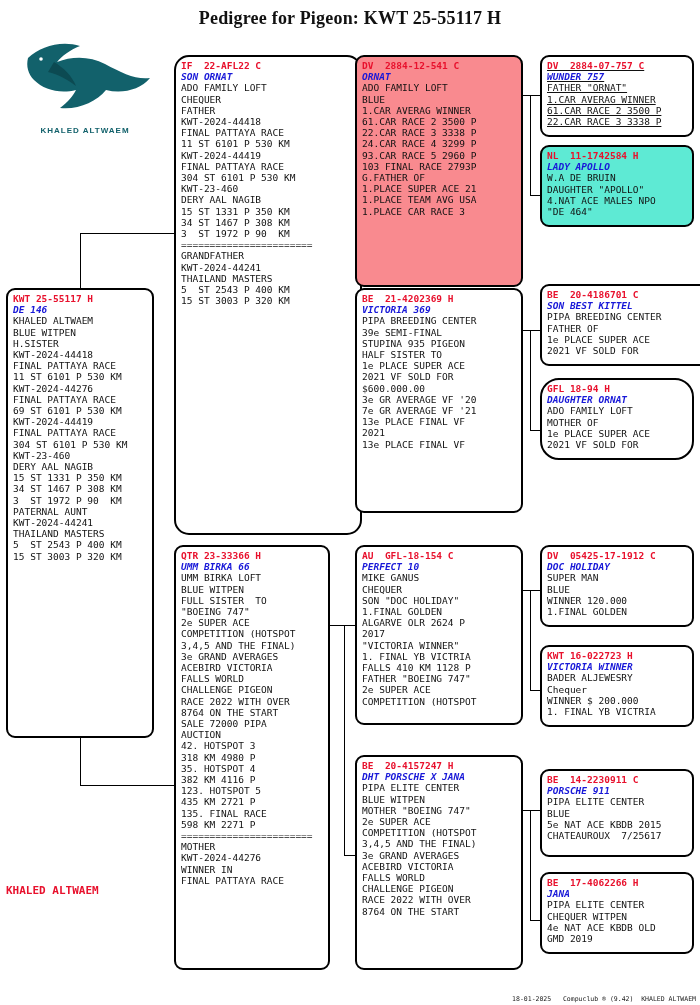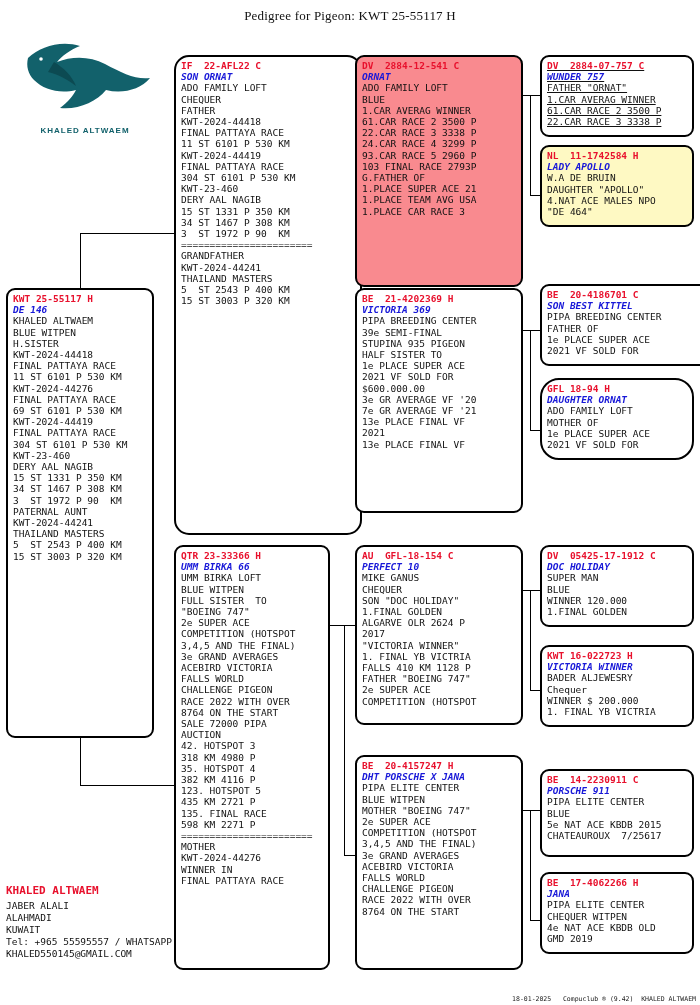--- a/index.html
+++ b/index.html
@@ -7,21 +7,21 @@
     width:700px;height:1005px;position:relative;
     background:#ffffff;
     font-family:"DejaVu Sans Mono", monospace;
     font-size:9.5px;
     color:#111;
     overflow:hidden;
   }
   .title{
     position:absolute;left:0;top:8px;width:700px;text-align:center;
     font-family:"Liberation Serif", serif;
-    font-size:13px;font-weight:normal;color:#111;letter-spacing:.2px;
+    font-size:18px;font-weight:bold;color:#111;letter-spacing:.2px;
   }
   .logo{position:absolute;left:10px;top:28px;width:150px;height:115px;}
   .logo svg{display:block;}
   .logo .brand{
     position:absolute;left:0;top:98px;width:150px;text-align:center;
     font-family:"Liberation Sans", sans-serif;
     font-size:8px;font-weight:bold;color:#12616b;letter-spacing:1px;
   }
 
   .card{
@@ -31,21 +31,21 @@
     background:#fff;
     box-sizing:border-box;
     padding:3px 4px 2px 5px;
     line-height:11.2px;
     overflow:hidden;
   }
   .card .hdr{color:#e8112d;font-weight:bold;white-space:pre;}
   .card .sub{color:#1818d8;font-style:italic;font-weight:bold;white-space:pre;}
   .card .ln{white-space:pre;color:#111;}
   .pink{background:#f98a8f;}
-  .yellow{background:#fef9c3;}
+  .yellow{background:#5eead4;}
 
   .connector{position:absolute;background:#000;}
   .vline{width:1px;}
   .hline{height:1px;}
 
   .footer{
     position:absolute;left:6px;top:885px;width:200px;
     line-height:12px;
   }
   .footer .fname{color:#e8112d;font-weight:bold;font-size:11px;margin-bottom:3px;}
@@ -347,22 +347,15 @@
   <div>
       <div class="ln">PIPA ELITE CENTER</div>
       <div class="ln">CHEQUER WITPEN</div>
       <div class="ln">4e NAT ACE KBDB OLD</div>
       <div class="ln">GMD 2019</div>
     </div>
 </div>
 
 <div class="footer">
   <div class="fname">KHALED ALTWAEM</div>
-  <div>
-      <div class="ln">JABER ALALI</div>
-      <div class="ln">ALAHMADI</div>
-      <div class="ln">KUWAIT</div>
-      <div class="ln">Tel: +965 55595557 / WHATSAPP</div>
-      <div class="ln">KHALED550145@GMAIL.COM</div>
-    </div>
 </div>
 
 <div class="botright">18-01-2025   Compuclub ® (9.42)  KHALED ALTWAEM</div>
 
 </body></html>

